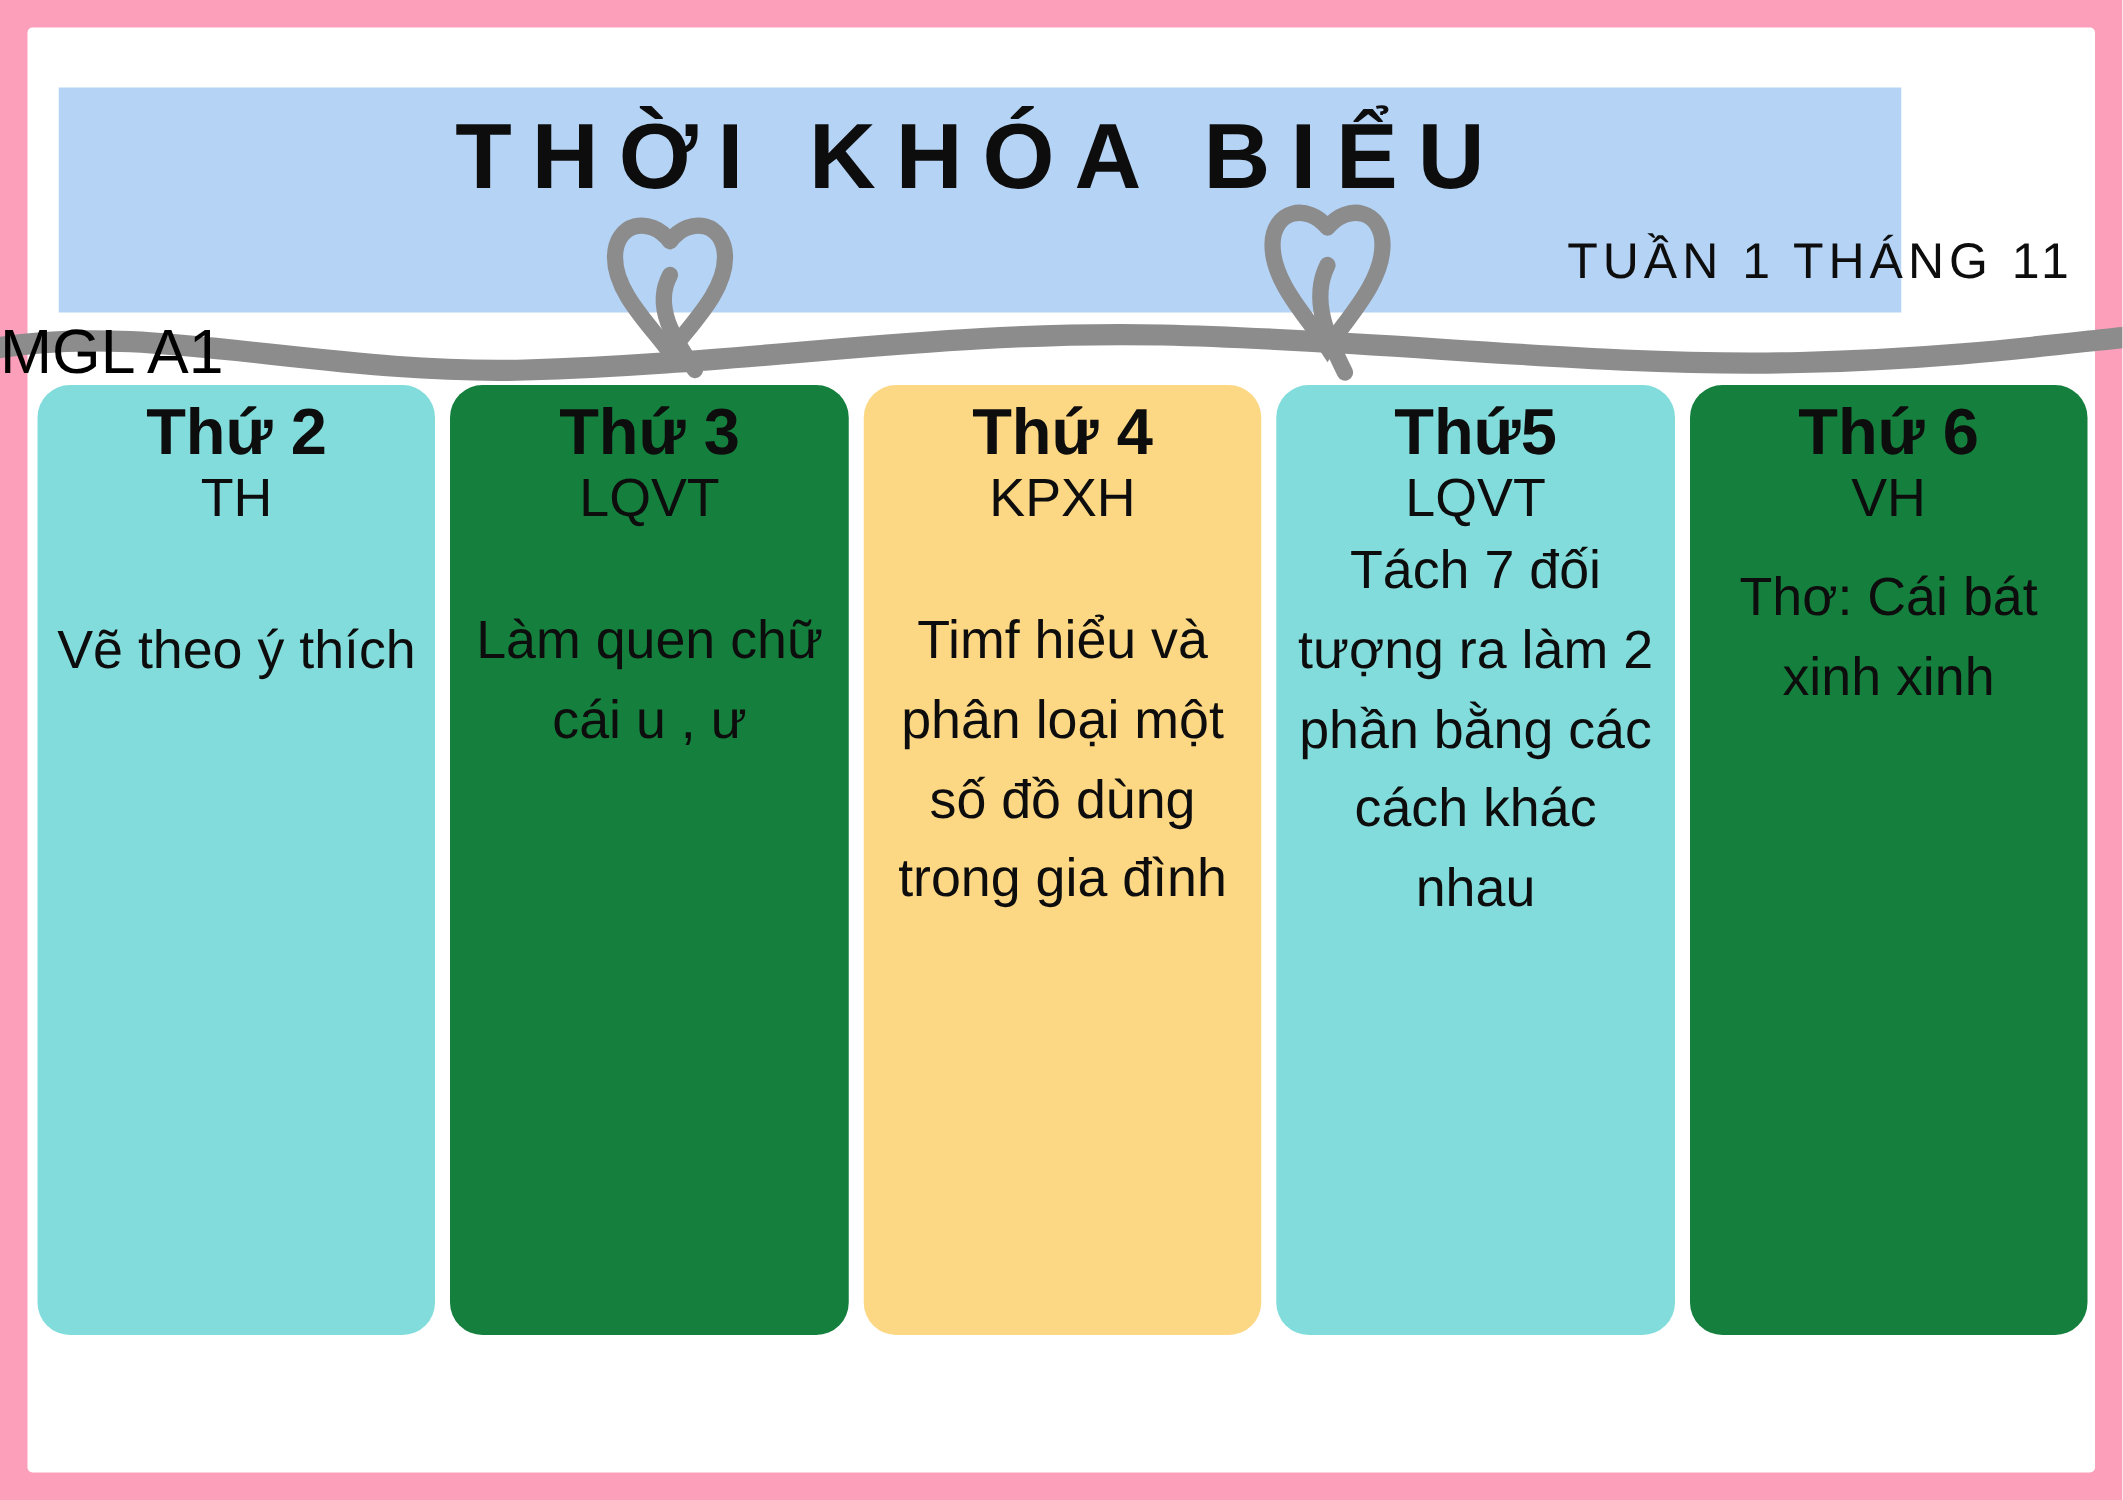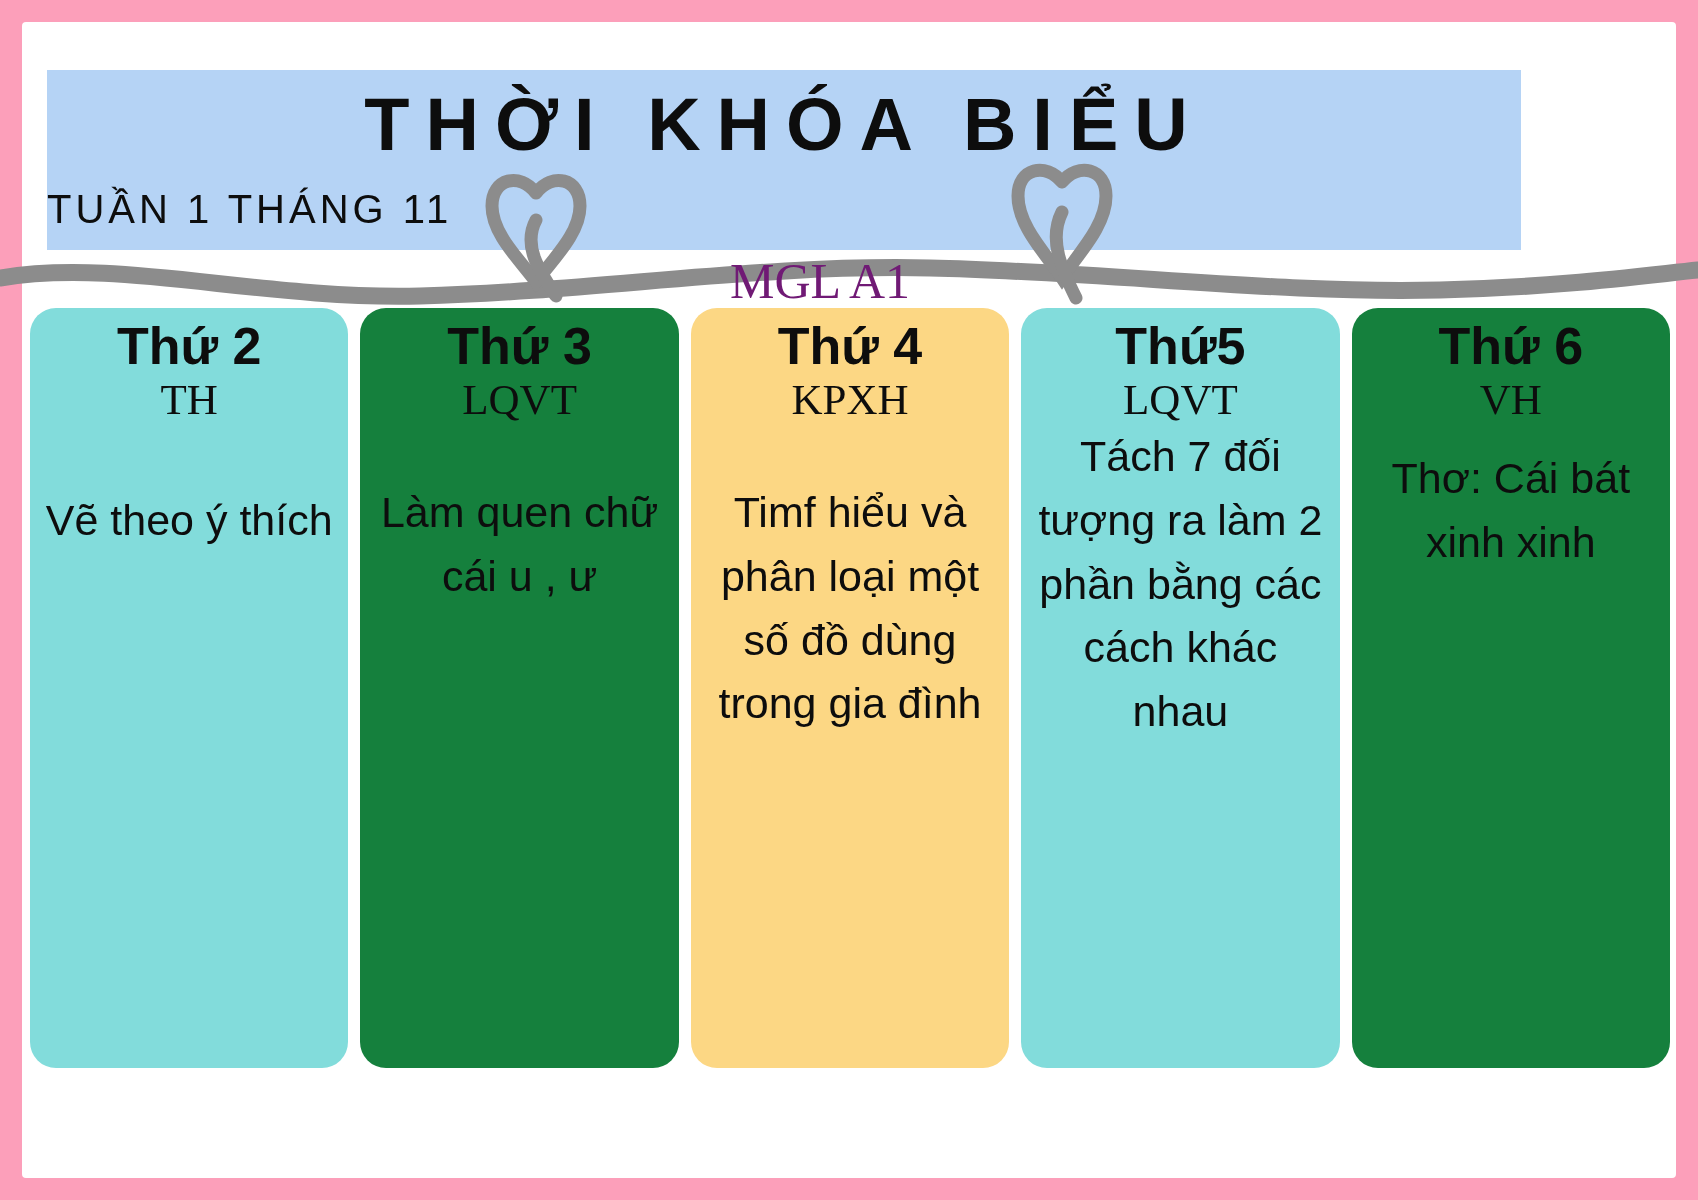--- a/index.html
+++ b/index.html
@@ -39,38 +39,37 @@
     font-weight: 700;
     letter-spacing: 16px;
     color: #0d0d0d;
     line-height: 1.1;
     white-space: nowrap;
   }
   #poster-subtitle {
     position: absolute;
     left: 0; top: 117px;
     width: 1612px;
-    text-align: left;
+    text-align: right;
     font-size: 40px;
     font-weight: 400;
     letter-spacing: 4px;
     color: #0d0d0d;
     white-space: nowrap;
   }
   #class-label {
     position: absolute;
     left: 0; top: 252px;
     width: 1640px;
-    text-align: center;
+    text-align: left;
     font-size: 50px;
     font-weight: 400;
-    color: #701a75;
+    color: #000000;
     z-index: 6;
     white-space: nowrap;
-    font-family: Liberation Serif, serif;
   }
 
   
   #squiggle-layer {
     position: absolute;
     left: 0; top: 160px;
     width: 1698px; height: 180px;
     z-index: 4;
     pointer-events: none;
   }
@@ -106,21 +105,20 @@
     white-space: nowrap;
   }
   .subject-code {
     font-size: 43px;
     font-weight: 400;
     color: #0d0d0d;
     line-height: 1.1;
     text-align: left;
     margin-top: 2px;
     white-space: nowrap;
-    font-family: Liberation Serif, serif;
   }
   .activity {
     font-size: 43px;
     font-weight: 400;
     color: #0d0d0d;
     line-height: 1.48;
     text-align: center;
     padding: 0 4px;
   }
   .act-gap-lg { margin-top: 66px; }

